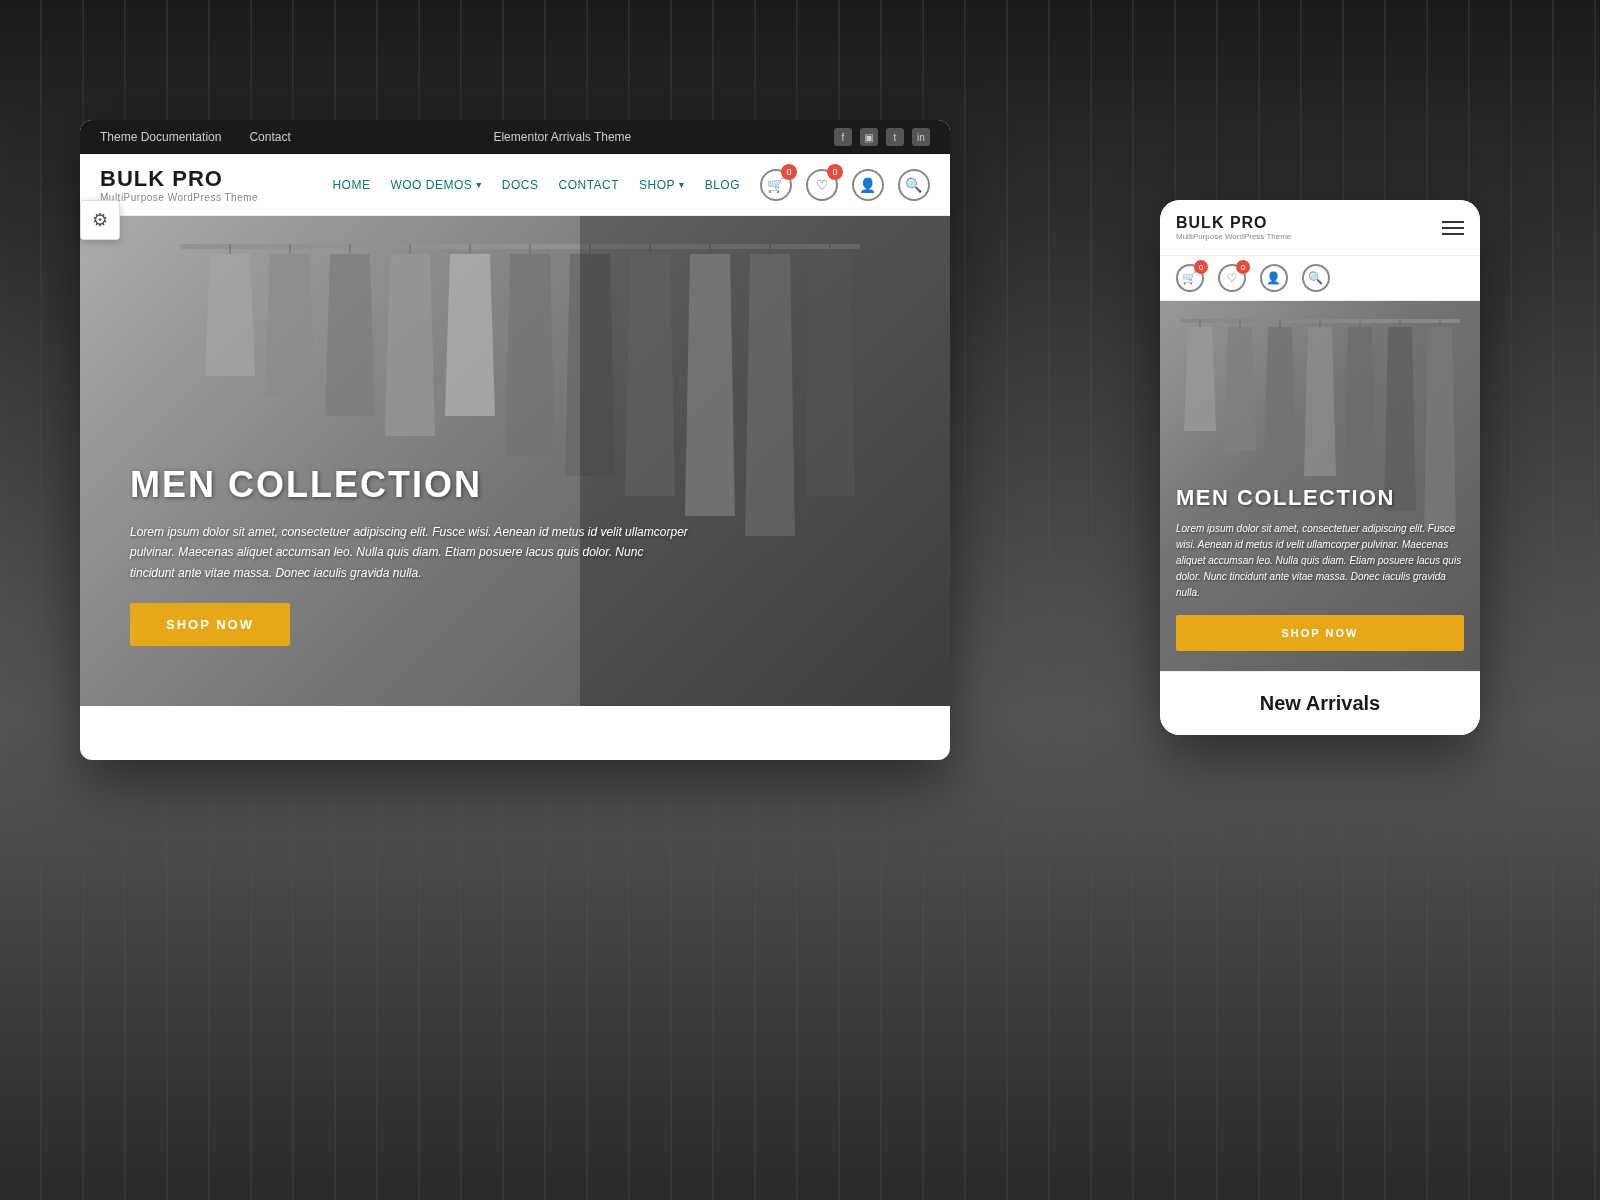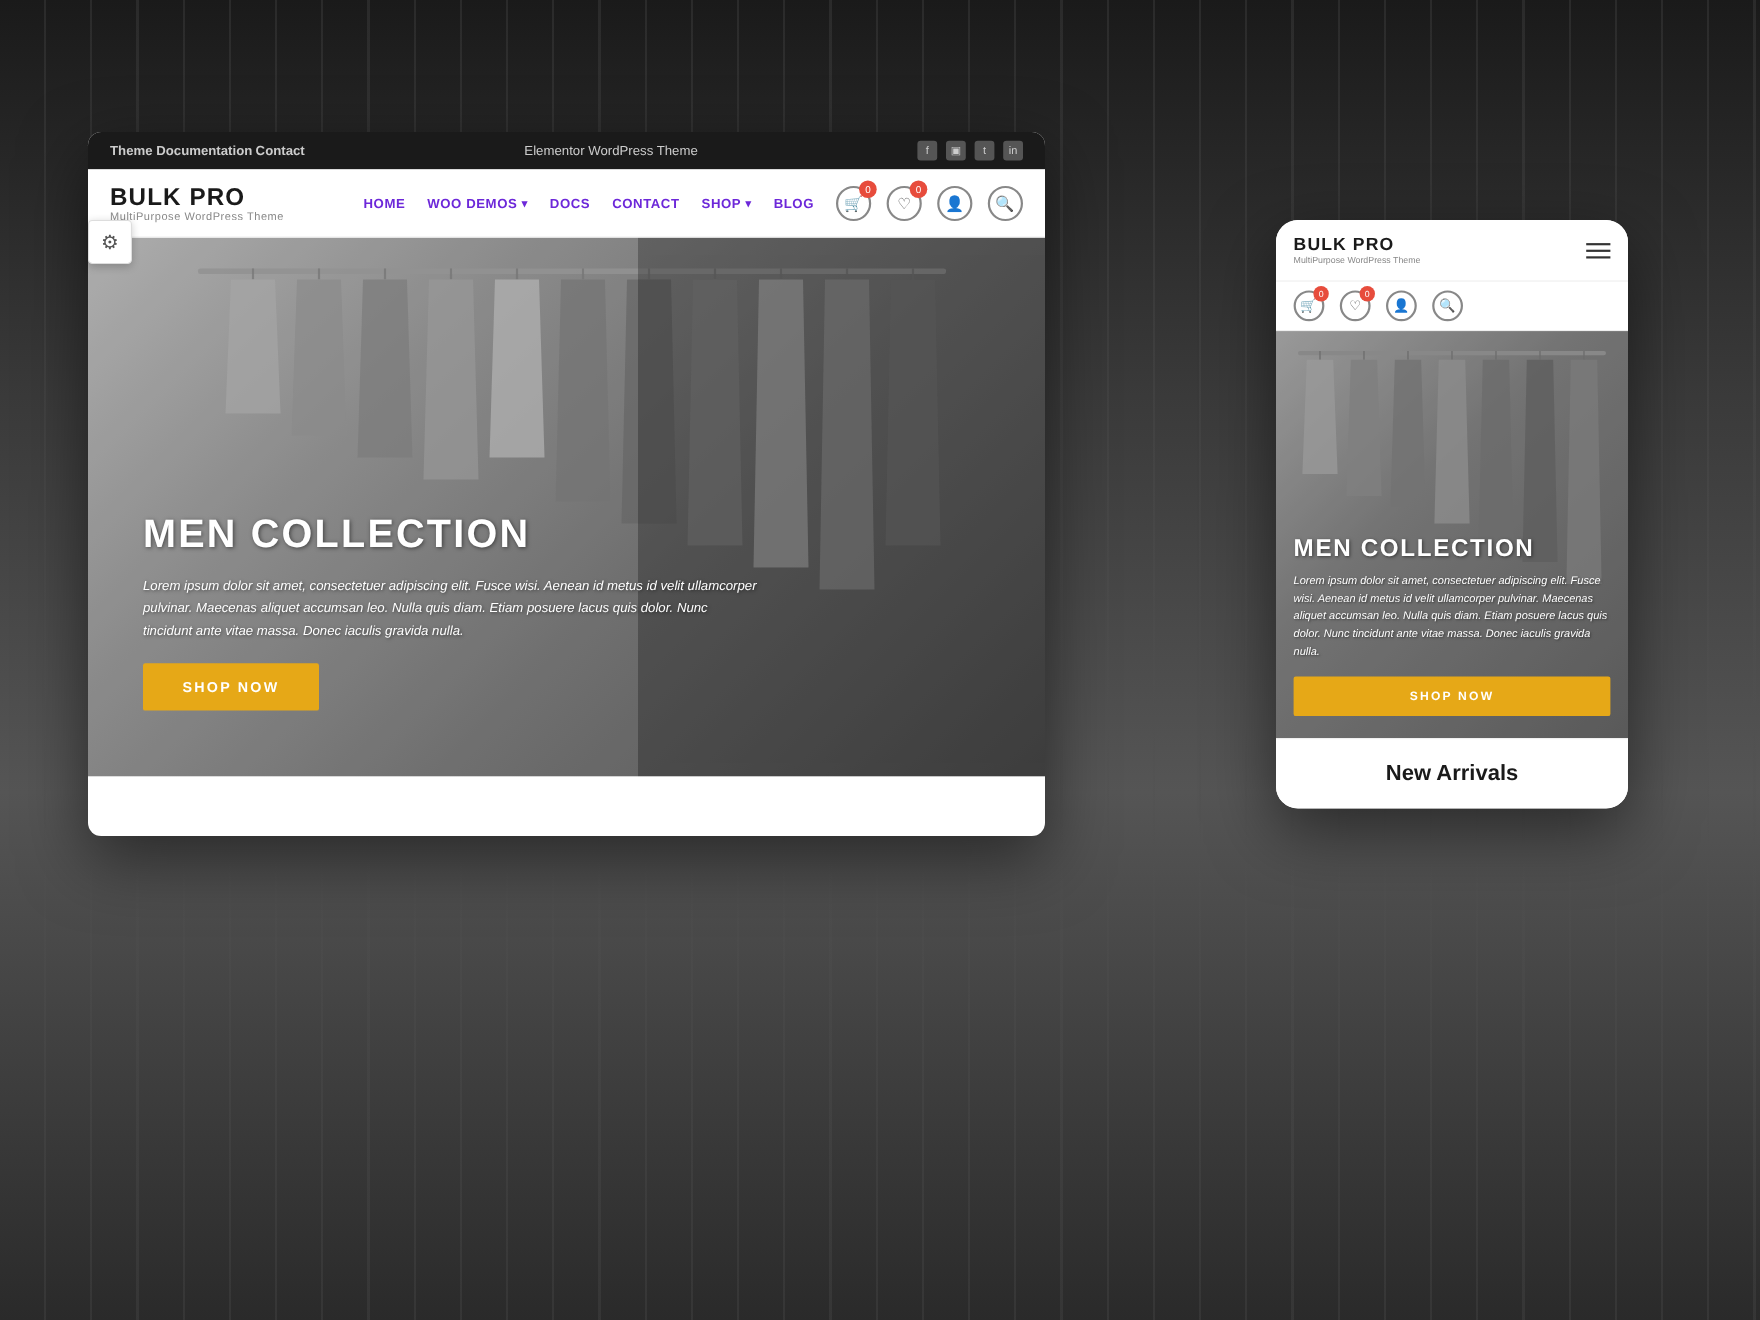--- a/index.html
+++ b/index.html
@@ -45,21 +45,21 @@
     
     .top-bar {
       background: #1a1a1a;
       color: #ccc;
       font-size: 12px;
       padding: 8px 20px;
       display: flex;
       align-items: center;
       justify-content: space-between;
     }
-    .top-bar-left { display: flex; gap: 3px; font-weight: bold; }
+    .top-bar-left { display: flex; gap: 28px; }
     .top-bar-center { color: #ccc; }
     .top-bar-right { display: flex; gap: 8px; }
     .social-icon {
       width: 18px; height: 18px;
       background: #555;
       border-radius: 3px;
       display: inline-flex;
       align-items: center;
       justify-content: center;
       font-size: 10px;
@@ -90,22 +90,22 @@
       letter-spacing: 0.5px;
     }
     .nav-links {
       display: flex;
       align-items: center;
       gap: 20px;
       margin-right: 20px;
     }
     .nav-link {
       font-size: 12px;
-      font-weight: 700;
-      color: #6d28d9;
+      font-weight: 400;
+      color: #0f766e;
       text-transform: uppercase;
       letter-spacing: 0.5px;
       cursor: pointer;
       display: flex;
       align-items: center;
       gap: 4px;
     }
     .nav-icons {
       display: flex;
       align-items: center;
@@ -361,21 +361,21 @@
 </div>
 
 <div class="desktop-window">
 
   <div class="top-bar">
     <div class="top-bar-left">
       <span style="cursor:pointer;">Theme Documentation</span>
       <span style="cursor:pointer;">Contact</span>
     </div>
     <div class="top-bar-center">
-      <span>Elementor WordPress Theme</span>
+      <span>Elementor Arrivals Theme</span>
     </div>
     <div class="top-bar-right">
       <span class="social-icon">f</span>
       <span class="social-icon">▣</span>
       <span class="social-icon">t</span>
       <span class="social-icon">in</span>
     </div>
   </div>
 
   <div class="nav-bar">

